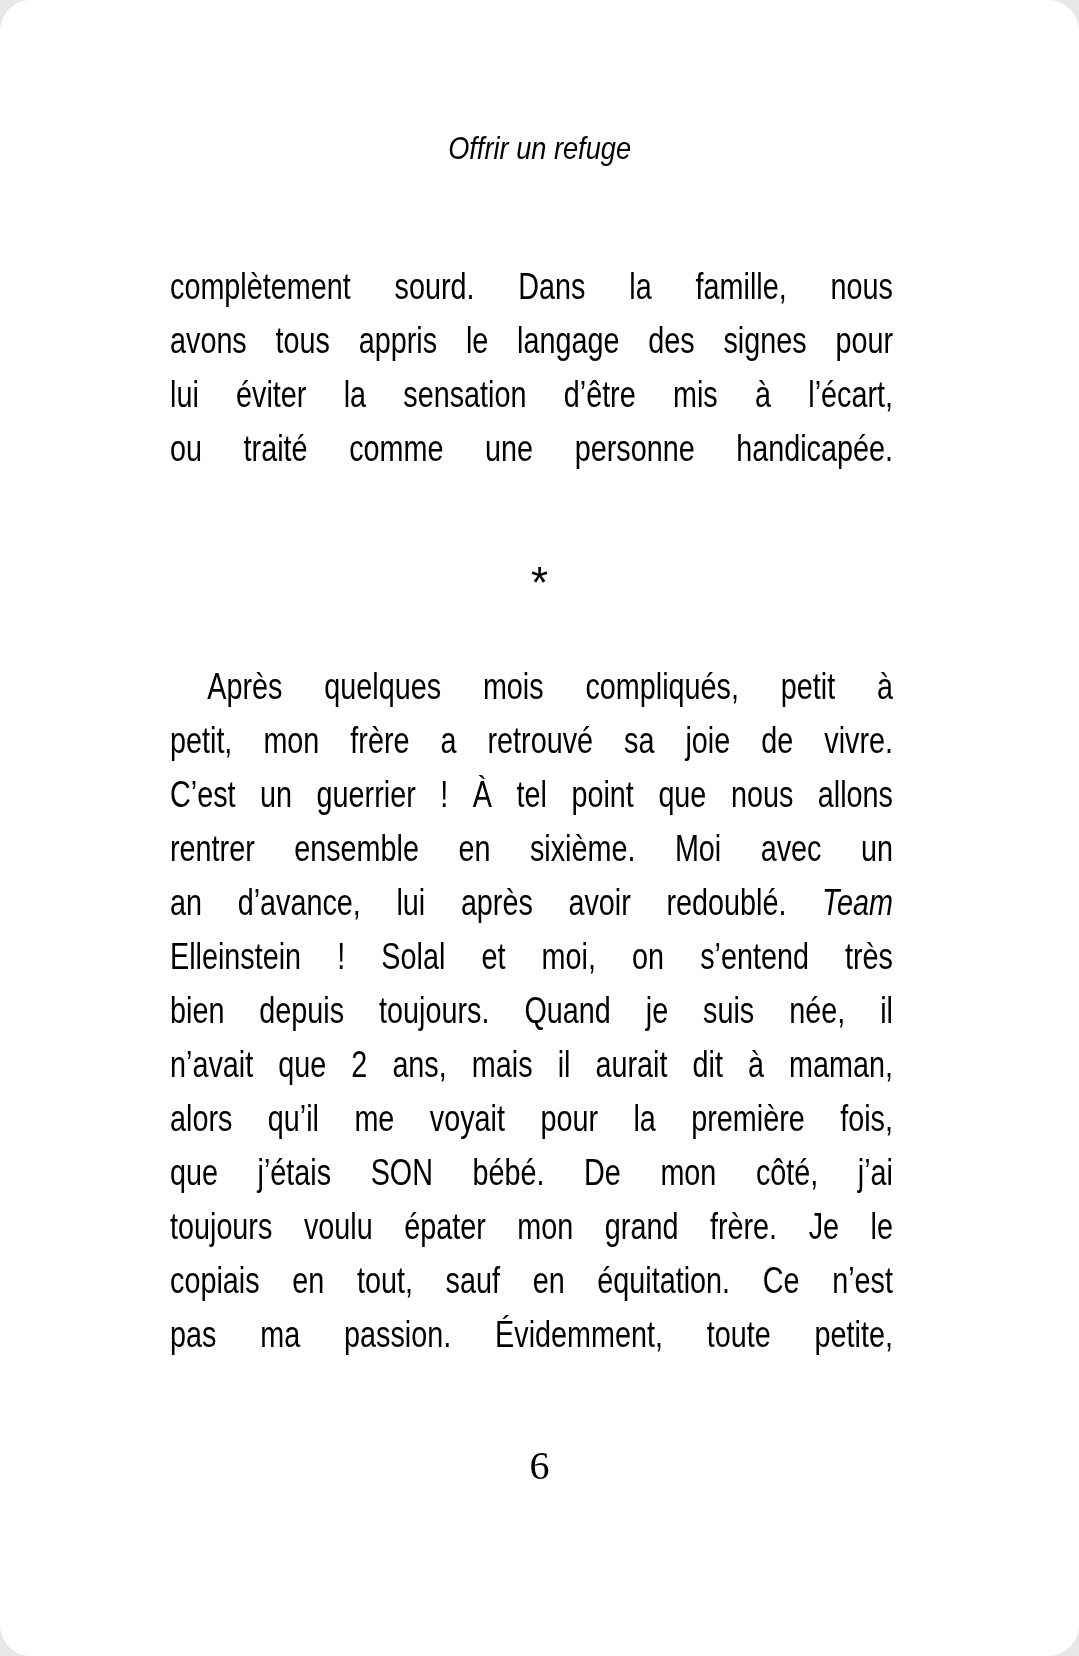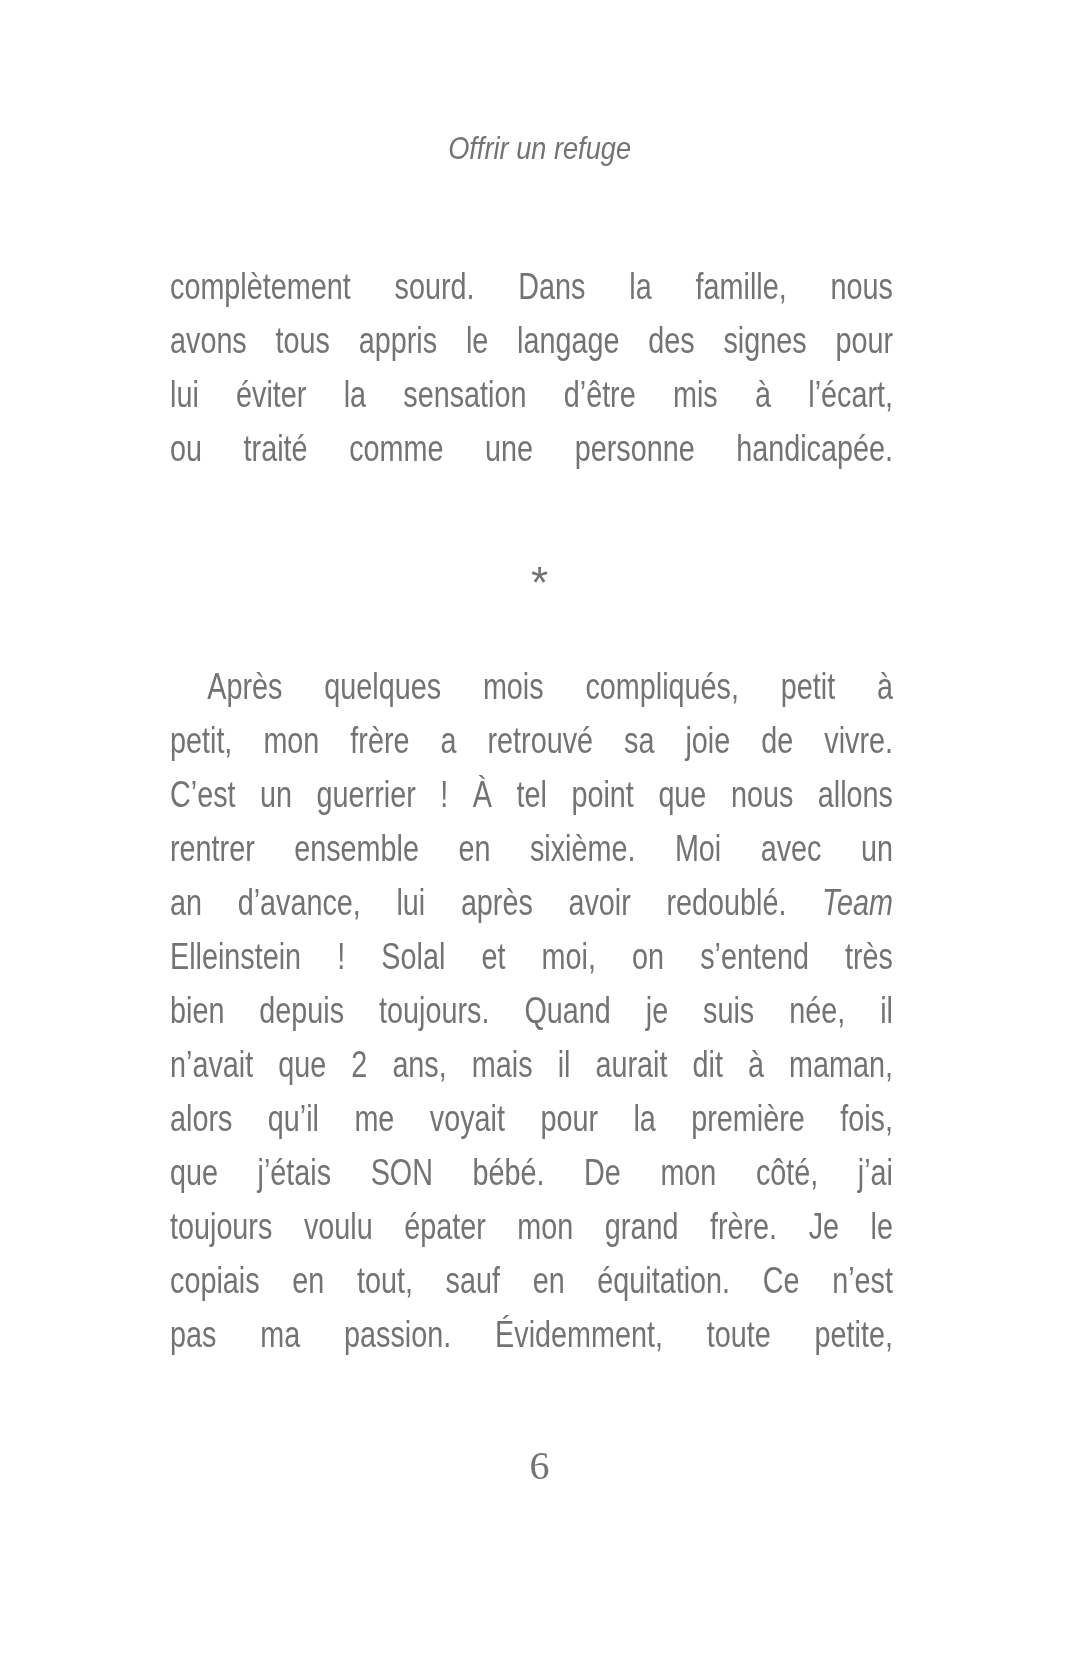--- a/index.html
+++ b/index.html
@@ -61,21 +61,21 @@
     width: 1079px;
     text-align: center;
     font-family: "Liberation Serif", serif;
     font-size: 40px;
     line-height: 48px;
   }
 </style>
 </head>
 <body>
 
-<div class="page" style="background: rgb(255, 255, 255); color: #737373;">
+<div class="page" style="background: rgb(255, 255, 255); color: #000000; border-radius: 31px;">
   <div class="running-header">
     <span class="header-inner">Offrir un refuge</span>
   </div>
 
   <div class="body-text para1">
       <div class="line"><span>complètement sourd. Dans la famille, nous</span></div>
       <div class="line"><span>avons tous appris le langage des signes pour</span></div>
       <div class="line"><span>lui éviter la sensation d’être mis à l’écart,</span></div>
       <div class="line"><span>ou traité comme une personne handicapée.</span></div>
     </div>

